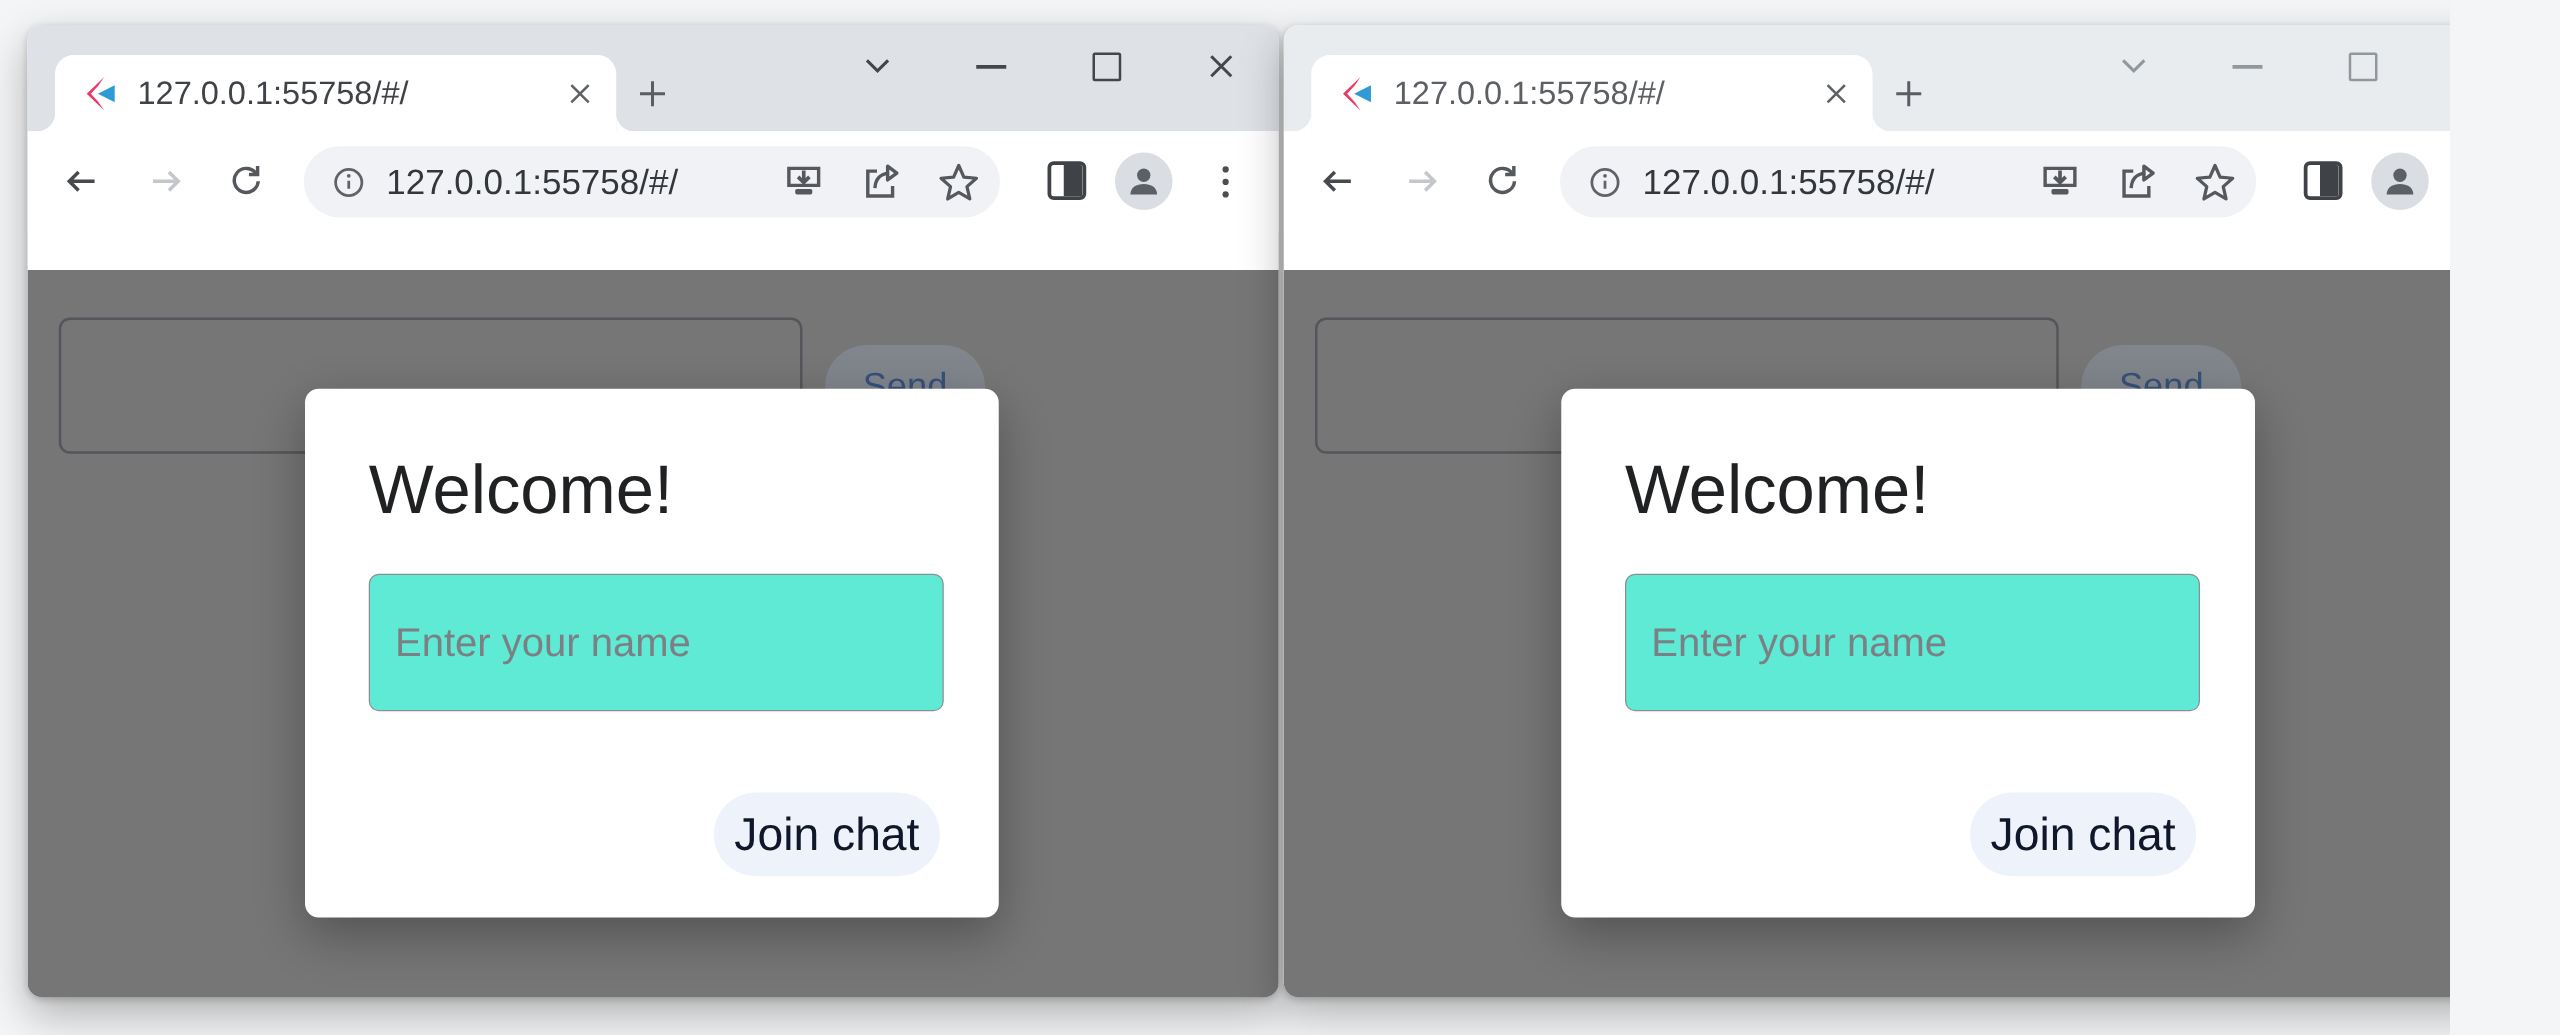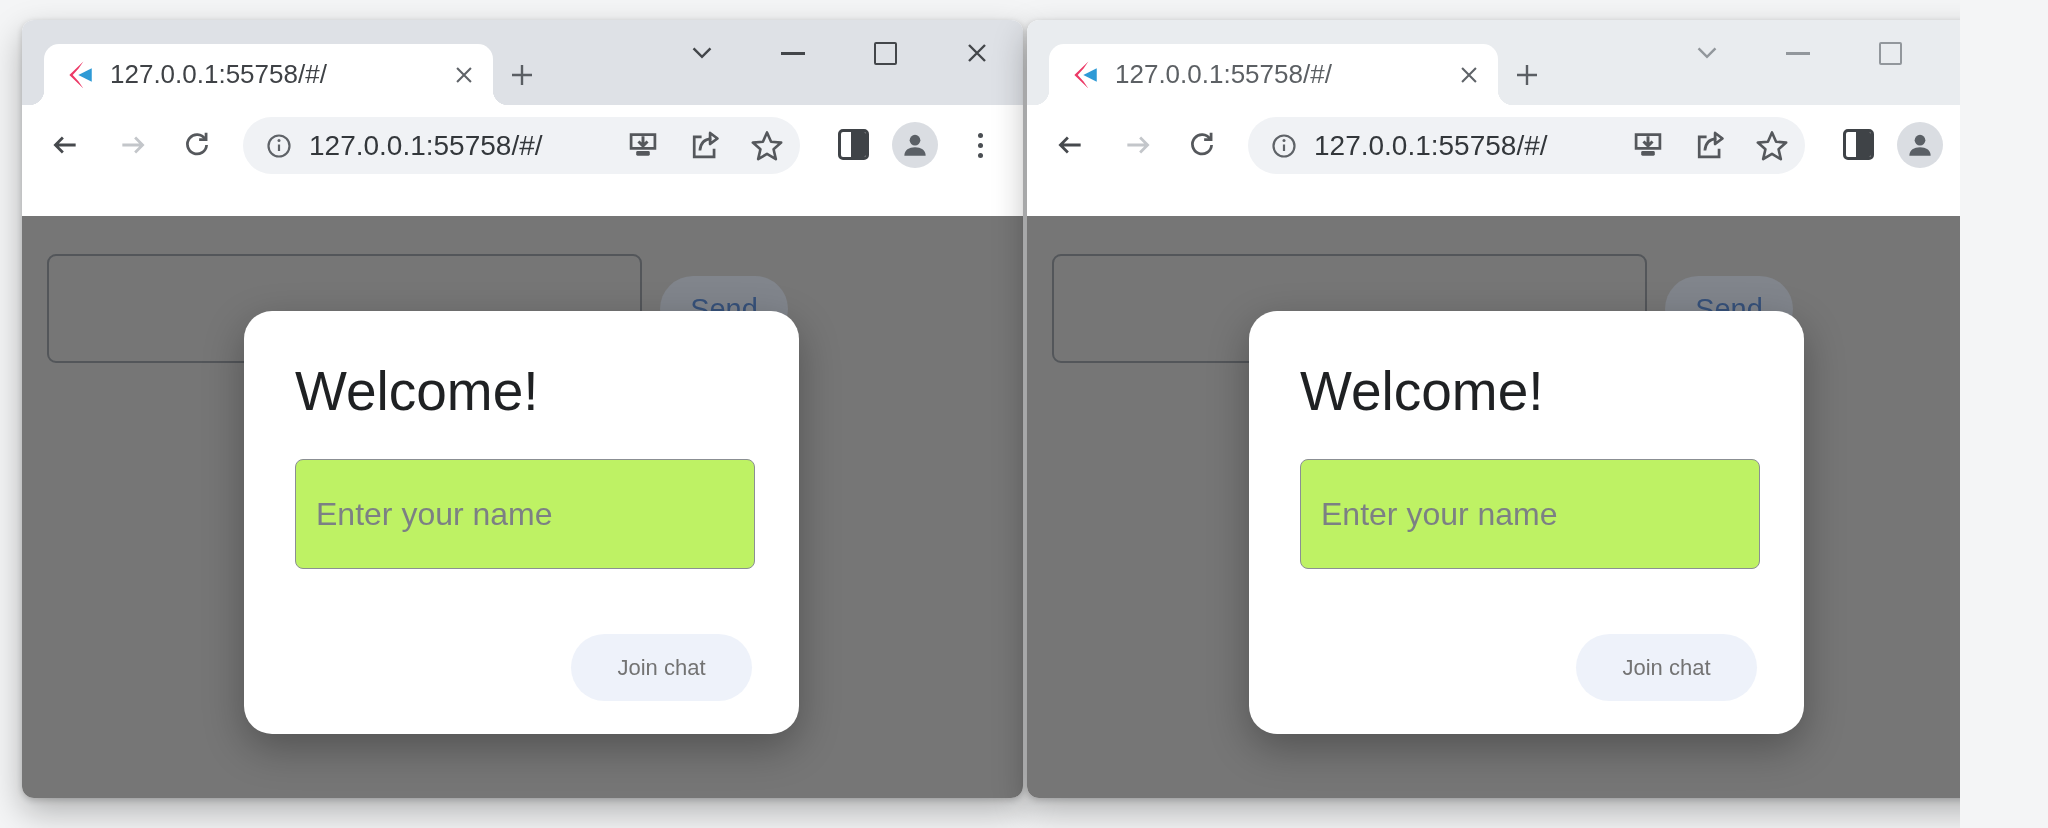--- a/index.html
+++ b/index.html
@@ -55,29 +55,29 @@
          align-items:center;justify-content:center;gap:5px;}
   .kebab i{width:5px;height:5px;border-radius:50%;background:#4a4e53;}
 
   
   .content{position:relative;height:613px;background:#767676;overflow:hidden;margin-top:31px;}
   .msg-textarea{position:absolute;left:25px;top:38px;width:595px;height:109px;box-sizing:border-box;
                 background:transparent;border:2px solid #53565a;border-radius:9px;resize:none;outline:none;}
   .send-btn{position:absolute;left:638px;top:60px;width:128px;height:66px;border:none;border-radius:33px;
             background:#81858c;color:#36517a;font-size:29px;font-weight:500;
             font-family:"Liberation Sans",sans-serif;cursor:pointer;}
-  .dialog{position:absolute;left:222px;top:95px;width:555px;height:423px;background:#ffffff;border-radius:28px;
+  .dialog{position:absolute;left:222px;top:95px;width:555px;height:423px;background:#ffffff;border-radius:11px;
           box-shadow:0 14px 40px rgba(0,0,0,.30);}
   .dialog-title{position:absolute;left:51px;top:48px;font-size:55px;font-weight:400;color:#1f2123;}
   .name-input{position:absolute;left:51px;top:148px;width:460px;height:110px;box-sizing:border-box;
               border:1.5px solid #8b8f93;border-radius:8px;padding:0 20px;font-size:32px;color:#1f2123;
-              font-family:"Liberation Sans",sans-serif;outline:none;background:#bef264;}
+              font-family:"Liberation Sans",sans-serif;outline:none;background:#5eead4;}
   .name-input::placeholder{color:#7c8084;opacity:1;}
   .join-btn{position:absolute;right:47px;bottom:33px;width:181px;height:67px;border:none;border-radius:34px;
-            background:#eef2fa;color:#737373;font-size:22px;font-weight:500;
+            background:#eef2fa;color:#0f172a;font-size:37px;font-weight:500;
             font-family:"Liberation Sans",sans-serif;cursor:pointer;}
 </style>
 </head>
 <body>
 
 <svg width="0" height="0" style="position:absolute">
   <defs>
     <g id="g-favicon">
       <polygon points="92,26 44,50 92,74" fill="#2e9ad6"></polygon>
       <polygon points="62,2 12,50 62,98 45,73 24,50 45,27" fill="#ec3a67"></polygon>

